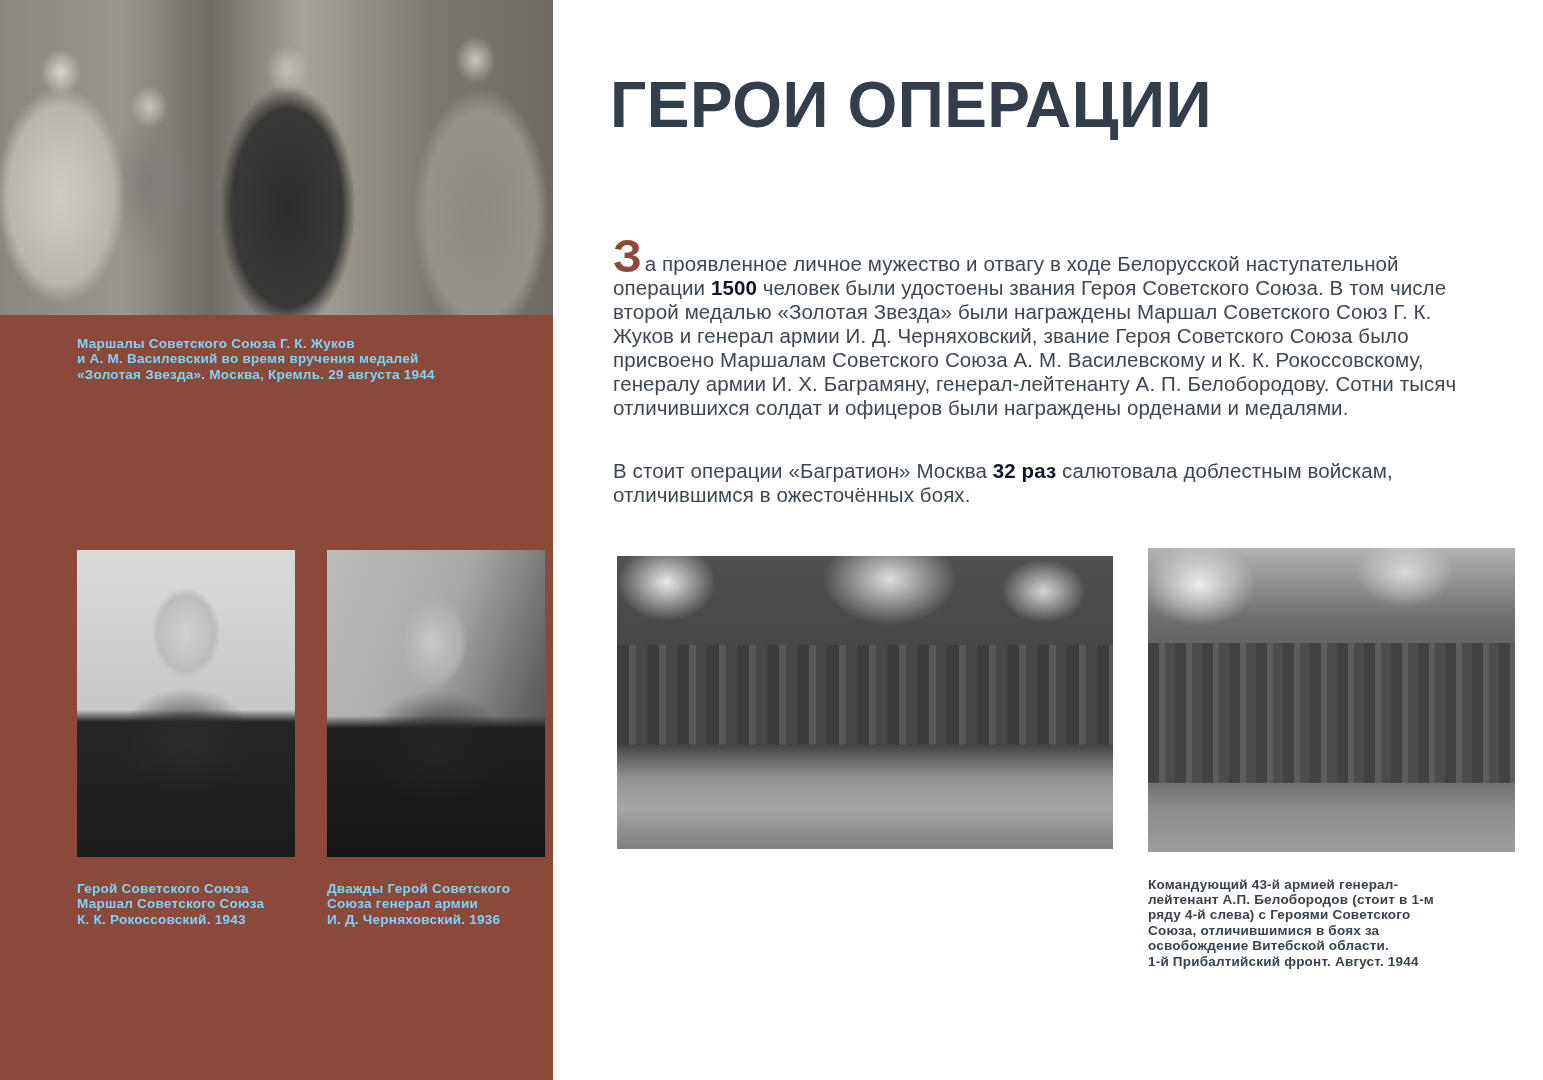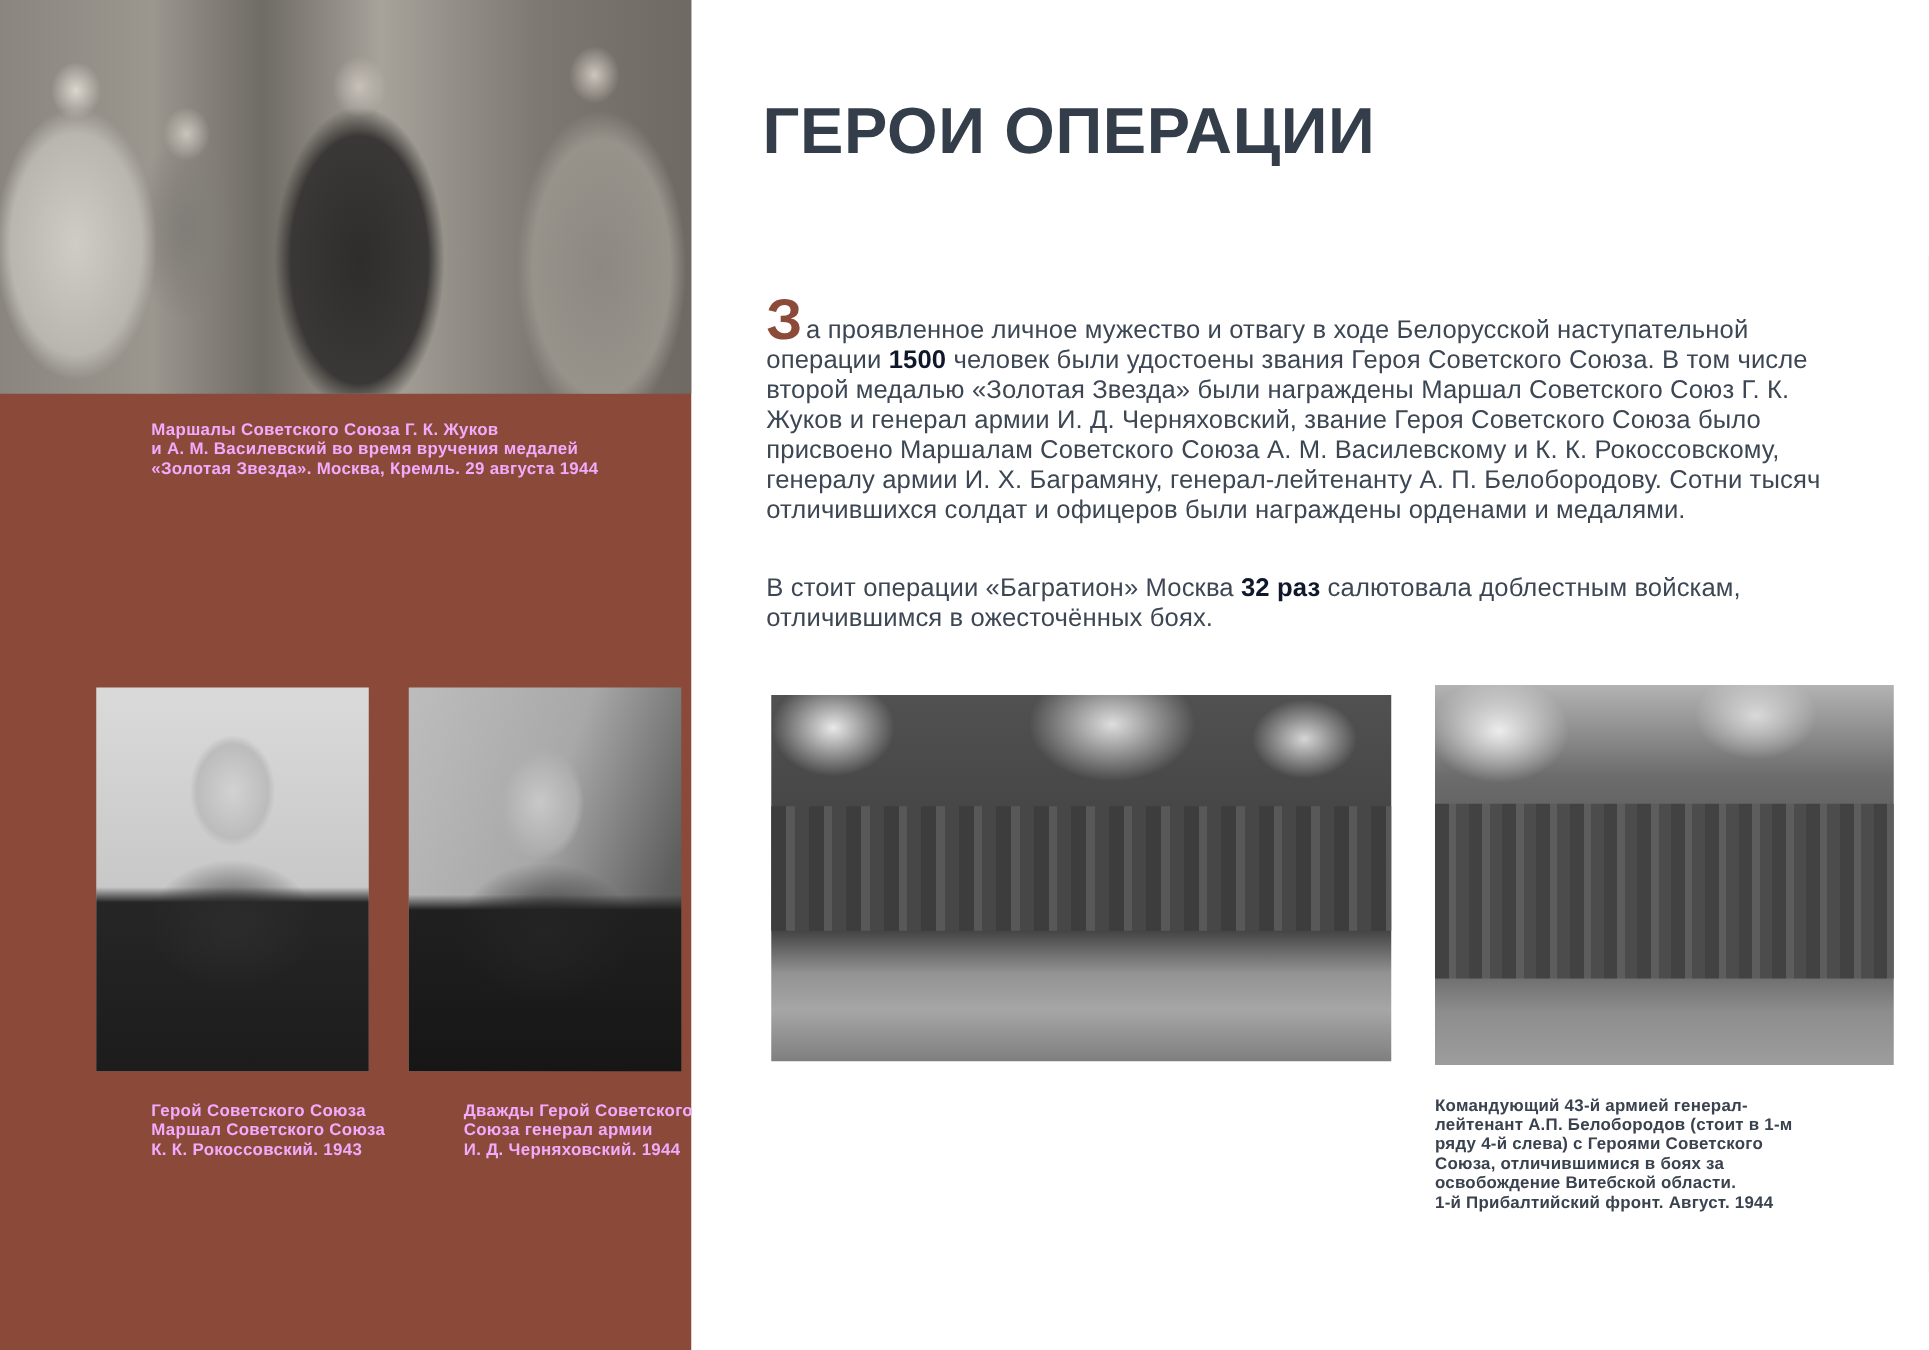--- a/index.html
+++ b/index.html
@@ -17,21 +17,21 @@
       radial-gradient(26px 30px at 27% 34%, #c9c4bc 0%, rgba(0,0,0,0) 72%),
       radial-gradient(30px 34px at 52% 22%, #c6c0b8 0%, rgba(0,0,0,0) 72%),
       radial-gradient(28px 32px at 86% 19%, #ccc6bd 0%, rgba(0,0,0,0) 72%),
       radial-gradient(95px 160px at 11% 62%, #cfccc6 0%, #b9b6b0 55%, rgba(0,0,0,0) 68%),
       radial-gradient(60px 110px at 27% 58%, #807c77 0%, rgba(0,0,0,0) 68%),
       radial-gradient(100px 180px at 52% 66%, #2f2d2b 0%, #3a3836 55%, rgba(0,0,0,0) 68%),
       radial-gradient(100px 185px at 87% 68%, #8d8982 0%, #97928a 55%, rgba(0,0,0,0) 68%),
       linear-gradient(90deg, #8a857e 0%, #9b968e 22%, #6f6b65 38%, #a7a29a 55%, #7d7871 78%, #6e6962 100%);
   }
   .caption{font-weight:700;white-space:pre-line;}
-  .caption-light{color:#f0abfc;font-size:13.5px;line-height:15.6px;letter-spacing:.25px;margin-left:44px;}
+  .caption-light{color:#7dd3fc;font-size:13.5px;line-height:15.6px;letter-spacing:.25px;}
   .caption-dark{color:#39424E;font-size:13.5px;line-height:15.4px;letter-spacing:.2px;}
   .cap-top{position:absolute;left:77px;top:322px;width:450px;}
   .photo-portrait-1{
     left:77px;top:550px;width:218px;height:307px;
     background:
       radial-gradient(52px 68px at 50% 27%, #d2d2d2 0%, #bcbcbc 55%, rgba(0,0,0,0) 66%),
       radial-gradient(90px 70px at 50% 62%, #2c2c2c 0%, rgba(0,0,0,0) 75%),
       linear-gradient(180deg, rgba(0,0,0,0) 52%, #262626 56%, #1c1c1c 100%),
       linear-gradient(180deg, #dadada 0%, #c7c7c7 55%, #ababab 100%);
   }
@@ -41,21 +41,21 @@
       radial-gradient(54px 70px at 48% 30%, #c8c8c8 0%, #aeaeae 55%, rgba(0,0,0,0) 66%),
       radial-gradient(95px 75px at 50% 64%, #242424 0%, rgba(0,0,0,0) 75%),
       linear-gradient(180deg, rgba(0,0,0,0) 54%, #202020 58%, #161616 100%),
       linear-gradient(110deg, #bdbdbd 0%, #a8a8a8 45%, #5f5f5f 80%, #4a4a4a 100%);
   }
   .cap-portrait-1{position:absolute;left:77px;top:867px;width:240px;}
   .cap-portrait-2{position:absolute;left:327px;top:867px;width:240px;}
   
   .title{
     position:absolute;left:610px;top:70px;margin:0;
-    font-size:52px;line-height:70px;font-weight:900;letter-spacing:.5px;
+    font-size:64px;line-height:70px;font-weight:900;letter-spacing:.5px;
     color:#343E4B;
   }
   .title span{display:block;}
   .body-par{
     position:absolute;left:613px;width:856px;margin:0;
     font-size:20.5px;line-height:24px;color:#3D4754;letter-spacing:.1px;
   }
   .par-1{top:252px;}
   .par-2{top:459px;}
   .body-par b{font-weight:800;color:#0f172a;}
@@ -95,21 +95,21 @@
 «Золотая Звезда». Москва, Кремль. 29 августа 1944</p>
 
     <div class="photo photo-portrait-1"></div>
     <div class="photo photo-portrait-2"></div>
 
     <p class="caption caption-light cap-portrait-1">Герой Советского Союза
 Маршал Советского Союза
 К. К. Рокоссовский. 1943</p>
     <p class="caption caption-light cap-portrait-2">Дважды Герой Советского
 Союза генерал армии
-И. Д. Черняховский. 1944</p>
+И. Д. Черняховский. 1936</p>
   </aside>
 
   <h1 class="title">
     <span>ГЕРОИ ОПЕРАЦИИ</span>
   </h1>
 
   <p class="body-par par-1"><span class="dropcap">З</span><span>а проявленное личное мужество и отвагу в ходе Белорусской наступательной операции </span><b>1500</b><span> человек были удостоены звания Героя Советского Союза. В том числе второй медалью «Золотая Звезда» были награждены Маршал Советского Союз Г. К. Жуков и генерал армии И. Д. Черняховский, звание Героя Советского Союза было присвоено Маршалам Советского Союза А. М. Василевскому и К. К. Рокоссовскому, генералу армии И. Х. Баграмяну, генерал-лейтенанту А. П. Белобородову. Сотни тысяч отличившихся солдат и офицеров были награждены орденами и медалями.</span></p>
 
   <p class="body-par par-2"><span>В стоит операции «Багратион» Москва </span><b>32 раз</b><span> салютовала доблестным войскам, отличившимся в ожесточённых боях.</span></p>
 

